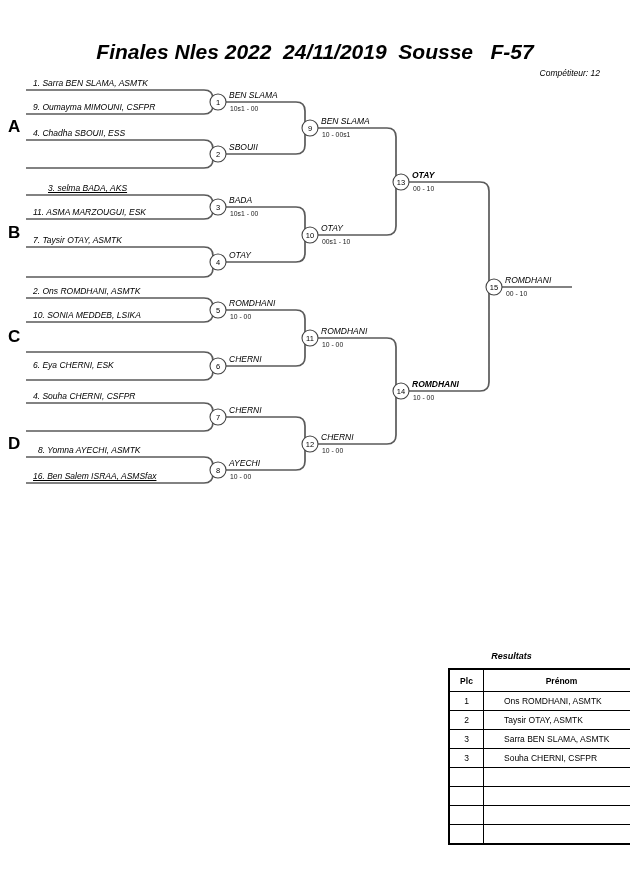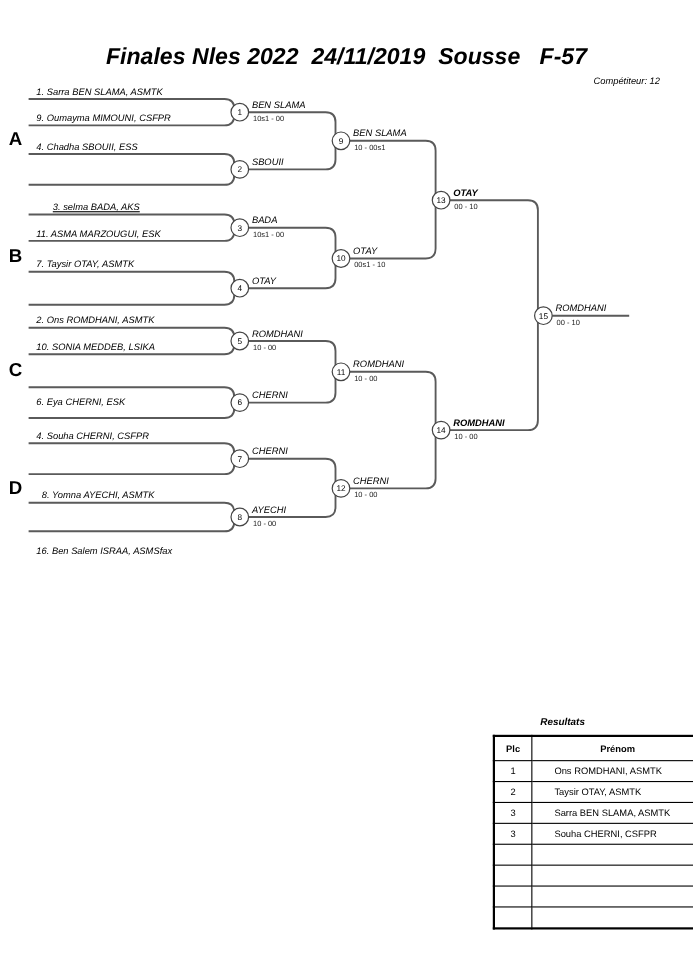--- a/index.html
+++ b/index.html
@@ -98,21 +98,21 @@
       <div class="lbl" style="left: 33px; top: 102px;">9. Oumayma MIMOUNI, CSFPR</div>
       <div class="lbl" style="left: 33px; top: 128px;">4. Chadha SBOUII, ESS</div>
       <div class="lbl" style="left: 48px; top: 183px; text-decoration: underline;">3. selma BADA, AKS</div>
       <div class="lbl" style="left: 33px; top: 207px;">11. ASMA MARZOUGUI, ESK</div>
       <div class="lbl" style="left: 33px; top: 235px;">7. Taysir OTAY, ASMTK</div>
       <div class="lbl" style="left: 33px; top: 286px;">2. Ons ROMDHANI, ASMTK</div>
       <div class="lbl" style="left: 33px; top: 310px;">10. SONIA MEDDEB, LSIKA</div>
       <div class="lbl" style="left: 33px; top: 340px; margin-top: 20px;">6. Eya CHERNI, ESK</div>
       <div class="lbl" style="left: 33px; top: 391px;">4. Souha CHERNI, CSFPR</div>
       <div class="lbl" style="left: 18px; top: 445px; margin-left: 20px;">8. Yomna AYECHI, ASMTK</div>
-      <div class="lbl" style="left: 33px; top: 496px;">16. Ben Salem ISRAA, ASMSfax</div>
+      <div class="lbl" style="left: 33px; top: 471px; text-decoration: underline;">16. Ben Salem ISRAA, ASMSfax</div>
       <div class="lbl" style="left: 229px; top: 90px;">BEN SLAMA</div>
       <div class="score" style="left: 230px; top: 104px;">10s1 - 00</div>
       <div class="lbl" style="left: 229px; top: 142px;">SBOUII</div>
       <div class="lbl" style="left: 229px; top: 195px;">BADA</div>
       <div class="score" style="left: 230px; top: 209px;">10s1 - 00</div>
       <div class="lbl" style="left: 229px; top: 250px;">OTAY</div>
       <div class="lbl" style="left: 229px; top: 298px;">ROMDHANI</div>
       <div class="score" style="left: 230px; top: 312px;">10 - 00</div>
       <div class="lbl" style="left: 229px; top: 354px;">CHERNI</div>
       <div class="lbl" style="left: 229px; top: 405px;">CHERNI</div>

